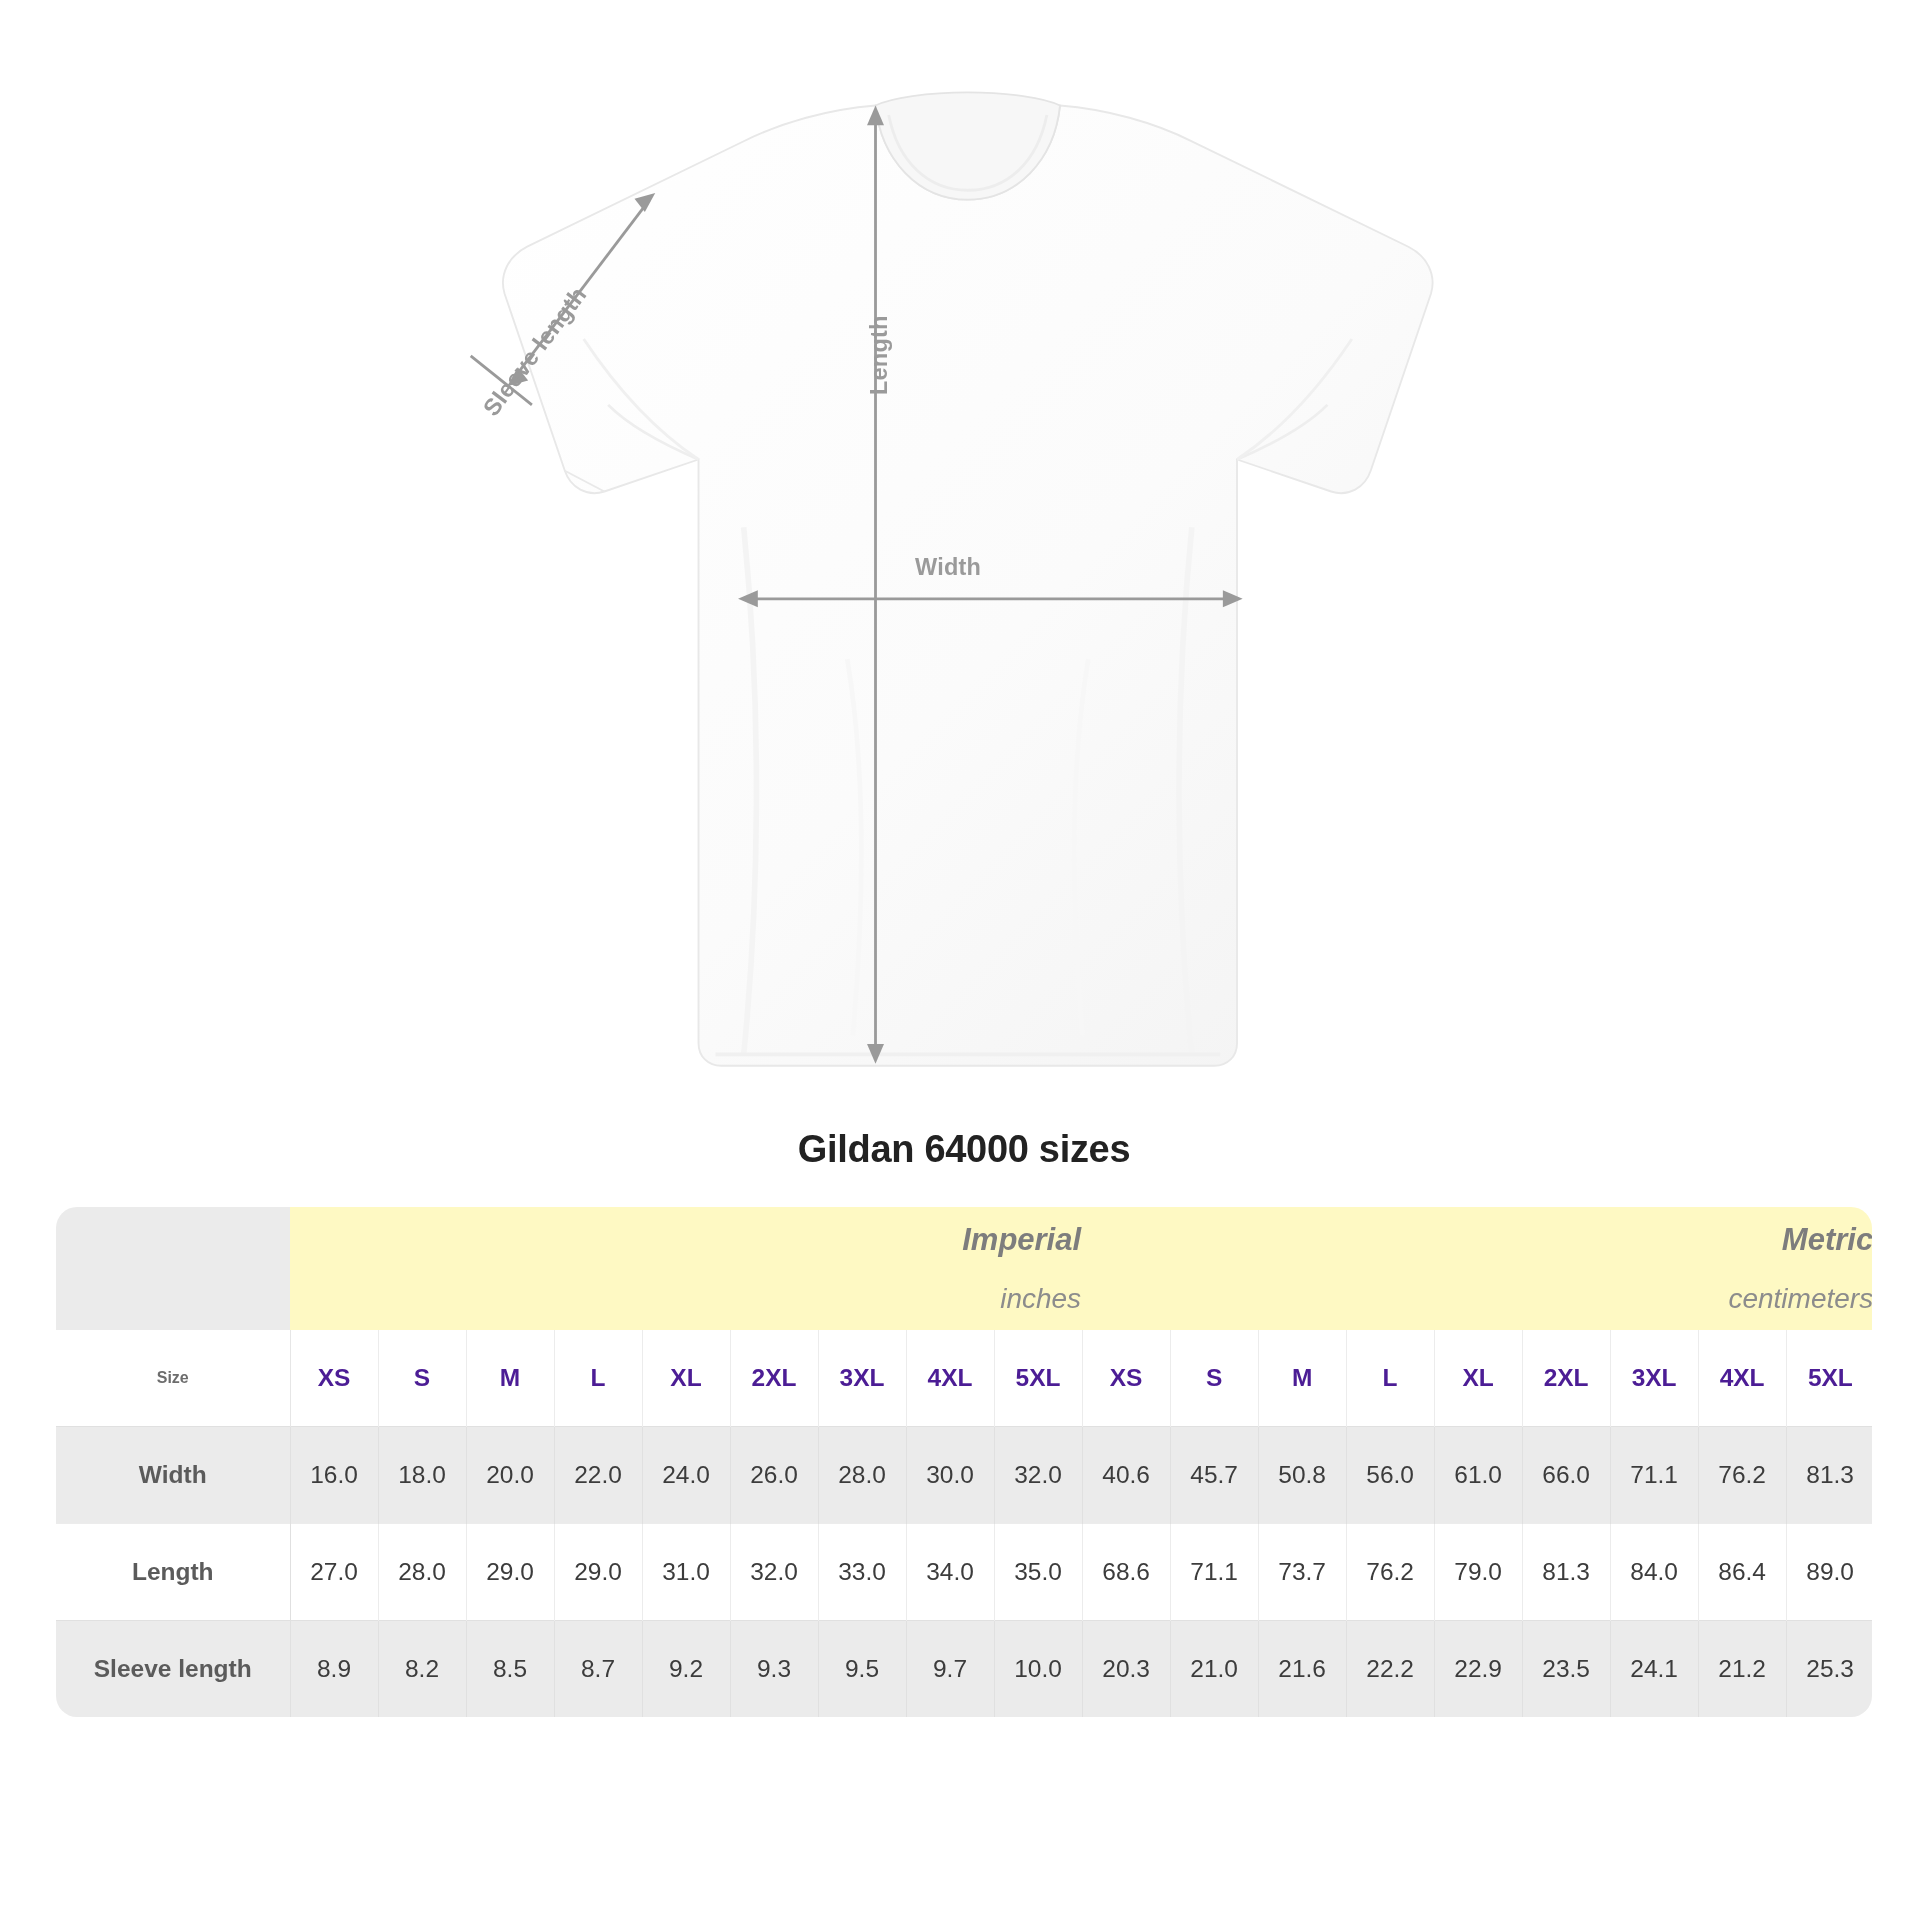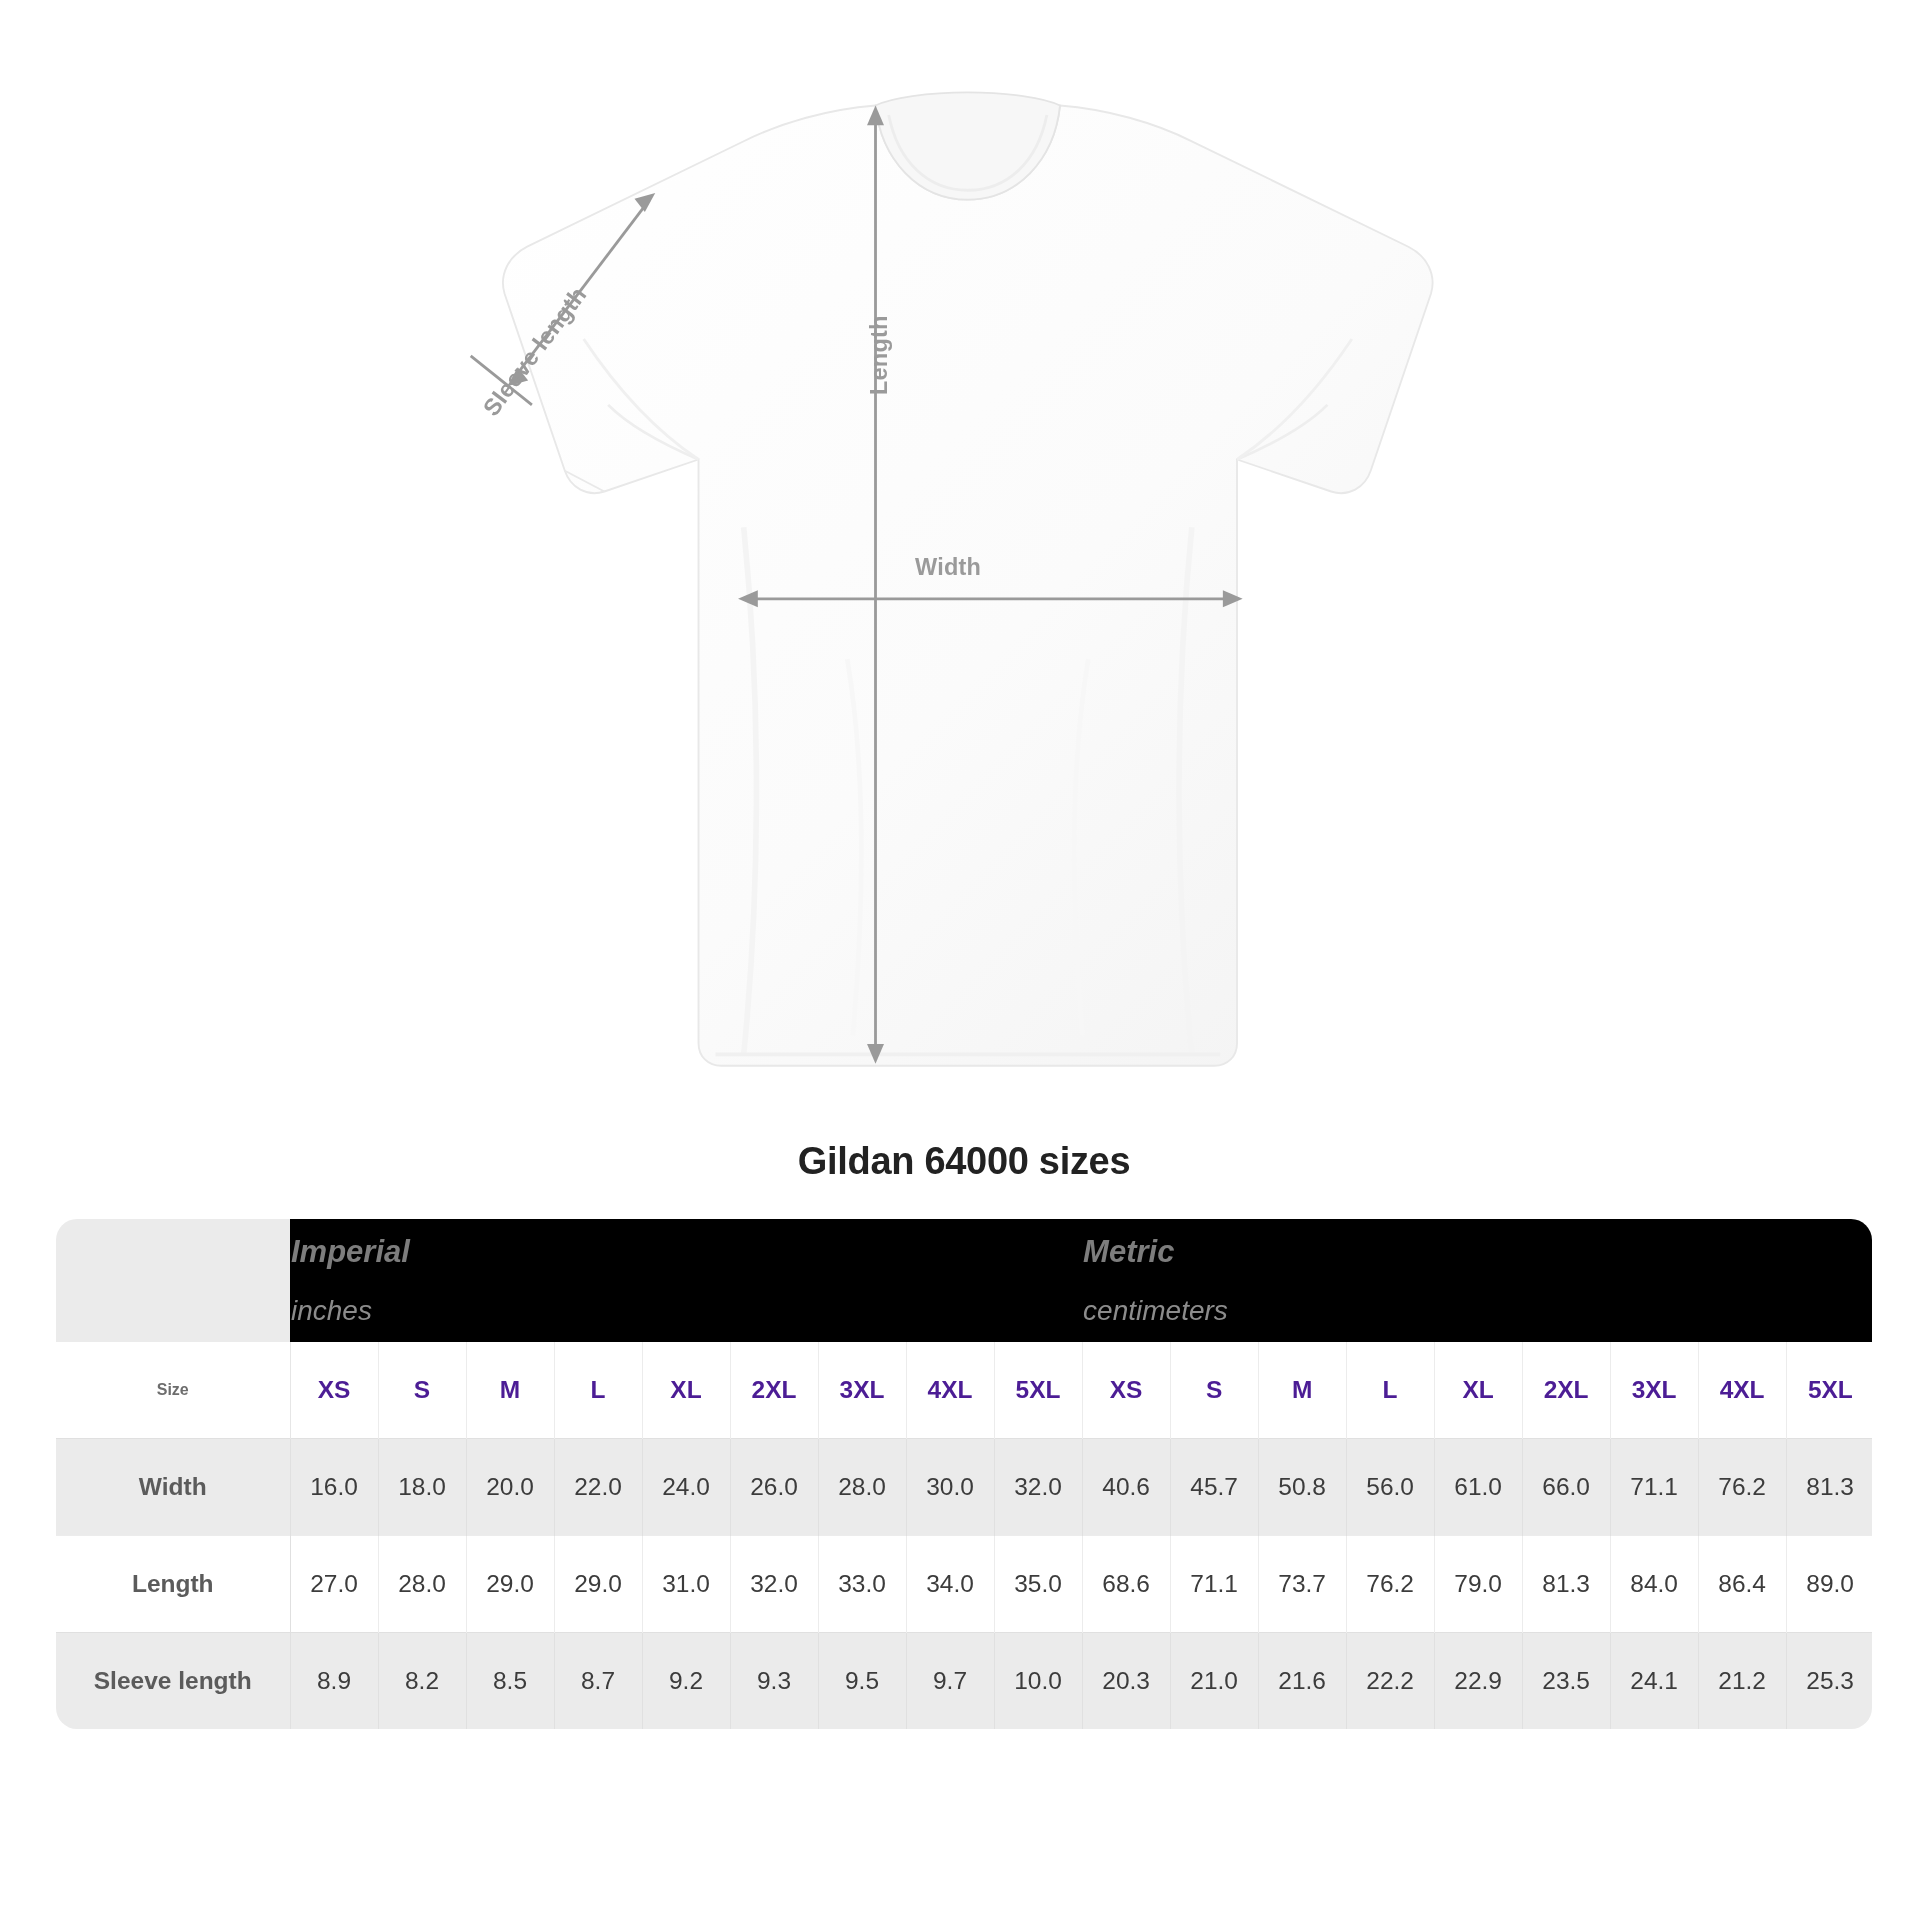--- a/index.html
+++ b/index.html
@@ -53,21 +53,21 @@
   .label-sleeve {
     left: 478px;
     top: 405px;
     transform: rotate(-53deg);
     transform-origin: left top;
   }
 
   
   .title-block {
     text-align: center;
-    margin-top: 29px;
+    margin-top: 17px;
   }
   .chart-title {
     font-size: 38px;
     font-weight: bold;
     color: #222222;
     letter-spacing: -0.3px;
   }
   .chart-note {
     font-size: 21.7px;
     font-style: italic;
@@ -84,23 +84,23 @@
   }
   table.size-table {
     border-collapse: collapse;
     width: 1815px;
     table-layout: fixed;
   }
   table.size-table col.label-col { width: 234px; }
   table.size-table col.data-col { width: 88px; }
 
   .unit-head {
-    background: #000000;
+    background: #fef9c3;
     height: 121px;
-    text-align: left;
+    text-align: right;
     vertical-align: middle;
     border: none;
   }
   .unit-head .unit-name {
     font-size: 31px;
     font-weight: bold;
     font-style: italic;
     color: #7d7d7d;
   }
   .unit-head .unit-sub {

